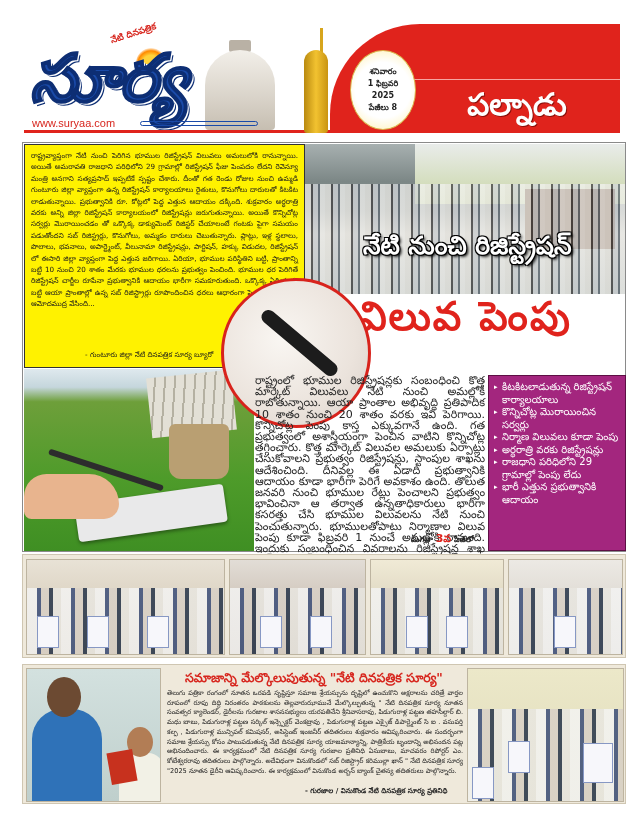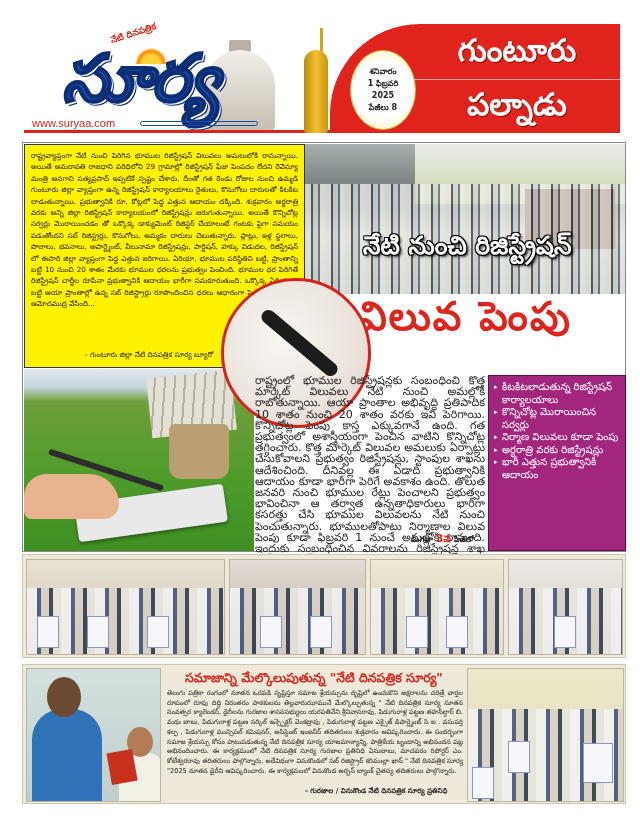--- a/index.html
+++ b/index.html
@@ -2,21 +2,21 @@
 <html><head>
 <meta charset="utf-8">
 <style>
   * { box-sizing: border-box; margin: 0; padding: 0; }
   body { width: 640px; height: 830px; background: #ffffff; font-family: "DejaVu Sans", sans-serif; position: relative; overflow: hidden; }
 
   
   .masthead { position: absolute; left: 0; top: 0; width: 640px; height: 138px; }
   .logo-tagline { position: absolute; left: 110px; top: 28px; color: #d7261e; font-size: 9px; font-weight: bold; transform: rotate(-18deg); }
   .logo-sun { position: absolute; left: 136px; top: 48px; width: 30px; height: 16px; border-radius: 30px 30px 0 0; background: radial-gradient(circle at 50% 100%, #ffd23a 0 40%, #ff8a00 60%, rgba(255,140,0,0) 75%); }
-  .logo-main { position: absolute; left: 30px; top: 40px; font-size: 66px; font-weight: bold; color: #1a4aa8; font-style: italic; letter-spacing: -2px; -webkit-text-stroke: 2px #0d2e74; text-shadow: 2px 2px 0 #fff, 3px 3px 0 #0d2e74; margin-left: 32px; }
+  .logo-main { position: absolute; left: 30px; top: 40px; font-size: 66px; font-weight: bold; color: #1a4aa8; font-style: italic; letter-spacing: -2px; -webkit-text-stroke: 2px #0d2e74; text-shadow: 2px 2px 0 #fff, 3px 3px 0 #0d2e74; }
   .logo-url { position: absolute; left: 32px; top: 117px; font-size: 11px; color: #d7261e; font-family: "Liberation Sans", sans-serif; }
   .logo-underline { position: absolute; left: 140px; top: 121px; width: 118px; height: 5px; border: 1.5px solid #1a4aa8; border-radius: 3px; }
   .dome { position: absolute; left: 205px; top: 40px; width: 70px; height: 90px; }
   .dome-top { position: absolute; left: 24px; top: 0; width: 22px; height: 12px; background: #b9b1a5; border-radius: 2px; }
   .dome-body { position: absolute; left: 0; top: 10px; width: 70px; height: 80px; border-radius: 35px 35px 4px 4px; background: linear-gradient(180deg, #f2efe9 0%, #d9d3c9 60%, #c6beb1 100%); }
   .statue { position: absolute; left: 300px; top: 28px; width: 30px; height: 105px; }
   .statue-body { position: absolute; left: 4px; top: 22px; width: 24px; height: 83px; border-radius: 12px 12px 3px 3px; background: linear-gradient(90deg, #b98a10, #f2c230, #c99412); }
   .statue-spear { position: absolute; left: 20px; top: 0; width: 3px; height: 60px; background: #d7a51c; }
   .red-band { position: absolute; left: 330px; top: 24px; width: 290px; height: 107px; background: #e0231c; border-radius: 90px 0 0 0; }
   .red-band-bottom { position: absolute; left: 24px; top: 130px; width: 596px; height: 3px; background: #e0231c; }
@@ -88,21 +88,20 @@
   <div class="logo-url">www.suryaa.com</div>
   <div class="logo-underline"></div>
 
   <div class="red-band"></div>
   <div class="red-band-bottom"></div>
   <div class="statue">
     <div class="statue-spear"></div>
     <div class="statue-body"></div>
   </div>
   <div class="red-divider"></div>
-  <div class="edition-line1">గుంటూరు</div>
   <div class="edition-line2">పల్నాడు</div>
 
   <div class="date-circle">
     <span>శనివారం</span>
     <span>1 ఫిబ్రవరి</span>
     <span>2025</span>
     <span>పేజీలు 8</span>
   </div>
 </header>
 
@@ -139,20 +138,21 @@
     <span>మిగతా</span>
     <span class="pg">3వ</span>
     <span>పేజీలో</span>
   </div>
 
   <ul class="highlights">
     <li>కిటకిటలాడుతున్న రిజిస్ట్రేషన్ కార్యాలయాలు</li>
     <li>కొన్నిచోట్ల మొరాయించిన సర్వర్లు</li>
     <li>నిర్మాణ విలువలు కూడా పెంపు</li>
     <li>అర్ధరాత్రి వరకు రిజిస్ట్రేషన్లు</li>
+    <li>రాజధాని పరిధిలోని 29 గ్రామాల్లో పెంపు లేదు</li>
     <li>భారీ ఎత్తున ప్రభుత్వానికి ఆదాయం</li>
   </ul>
 </section>
 
 <section class="strip">
   <div class="strip-photo" style="left:3px;width:199px;">
     <div class="bg" style="background:linear-gradient(180deg,#e8e2d6,#cdbfa8);"></div>
     <div class="people"></div>
     <div class="cal" style="left:10px;"></div>
     <div class="cal" style="left:60px;"></div>

